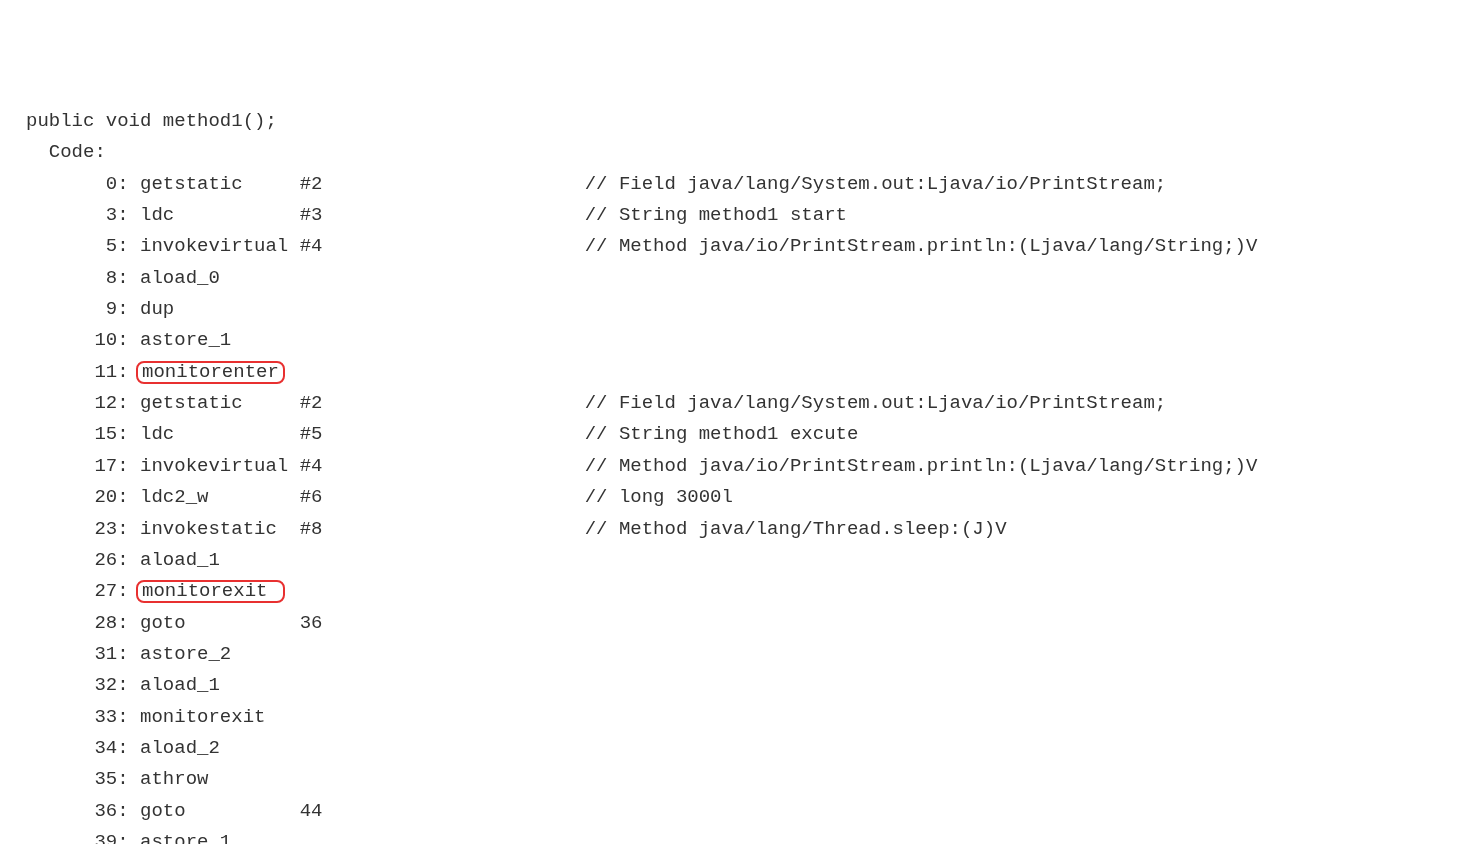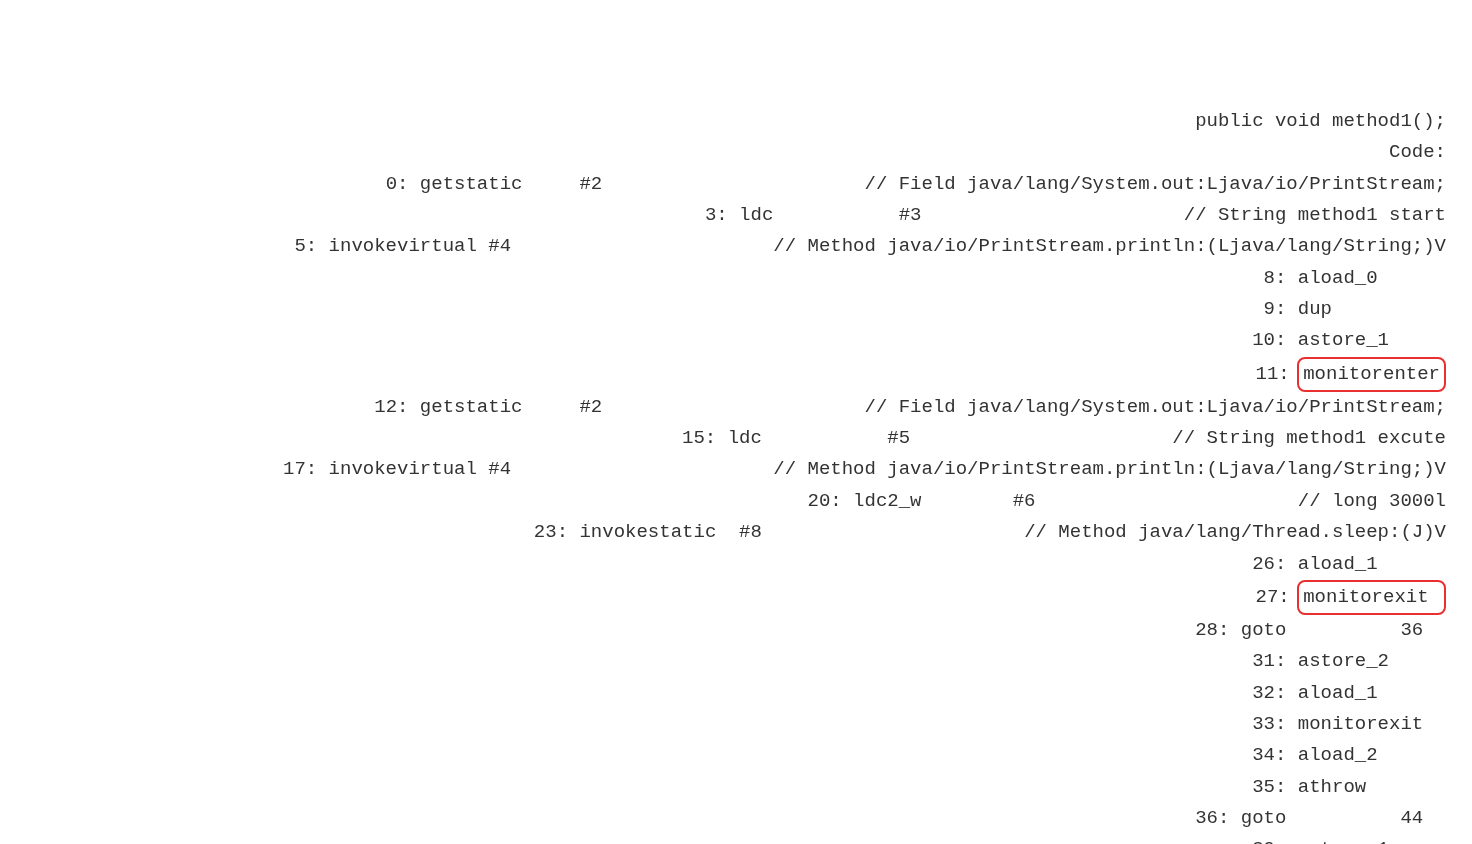--- a/index.html
+++ b/index.html
@@ -6,26 +6,25 @@
       font-family: Menlo, Monaco, "Courier New", monospace;
       font-size: 19px;
       line-height: 1.65;
       color: #333;
       margin: 12px 26px;
       background: #fff;
       white-space: pre;
     }
     .line {
       display: block;
-      text-align: right;
     }
     .highlight {
       border: 2px solid #e83030;
       border-radius: 8px;
-      padding: 6px 4px;
+      padding: 0 4px;
       margin-left: -4px;
       line-height: 1;
       display: inline-block;
     }
   </style>
 </head>
 <body>
 
 
 <div id="container"><span class="line">public void method1();</span><span class="line">  Code:</span><span class="line">       0: getstatic     #2                       // Field java/lang/System.out:Ljava/io/PrintStream;</span><span class="line">       3: ldc           #3                       // String method1 start</span><span class="line">       5: invokevirtual #4                       // Method java/io/PrintStream.println:(Ljava/lang/String;)V</span><span class="line">       8: aload_0      </span><span class="line">       9: dup          </span><span class="line">      10: astore_1     </span><span class="line">      11: <span class="highlight">monitorenter</span></span><span class="line">      12: getstatic     #2                       // Field java/lang/System.out:Ljava/io/PrintStream;</span><span class="line">      15: ldc           #5                       // String method1 excute</span><span class="line">      17: invokevirtual #4                       // Method java/io/PrintStream.println:(Ljava/lang/String;)V</span><span class="line">      20: ldc2_w        #6                       // long 3000l</span><span class="line">      23: invokestatic  #8                       // Method java/lang/Thread.sleep:(J)V</span><span class="line">      26: aload_1      </span><span class="line">      27: <span class="highlight">monitorexit </span></span><span class="line">      28: goto          36  </span><span class="line">      31: astore_2     </span><span class="line">      32: aload_1      </span><span class="line">      33: monitorexit  </span><span class="line">      34: aload_2      </span><span class="line">      35: athrow       </span><span class="line">      36: goto          44  </span><span class="line">      39: astore_1     </span></div>

